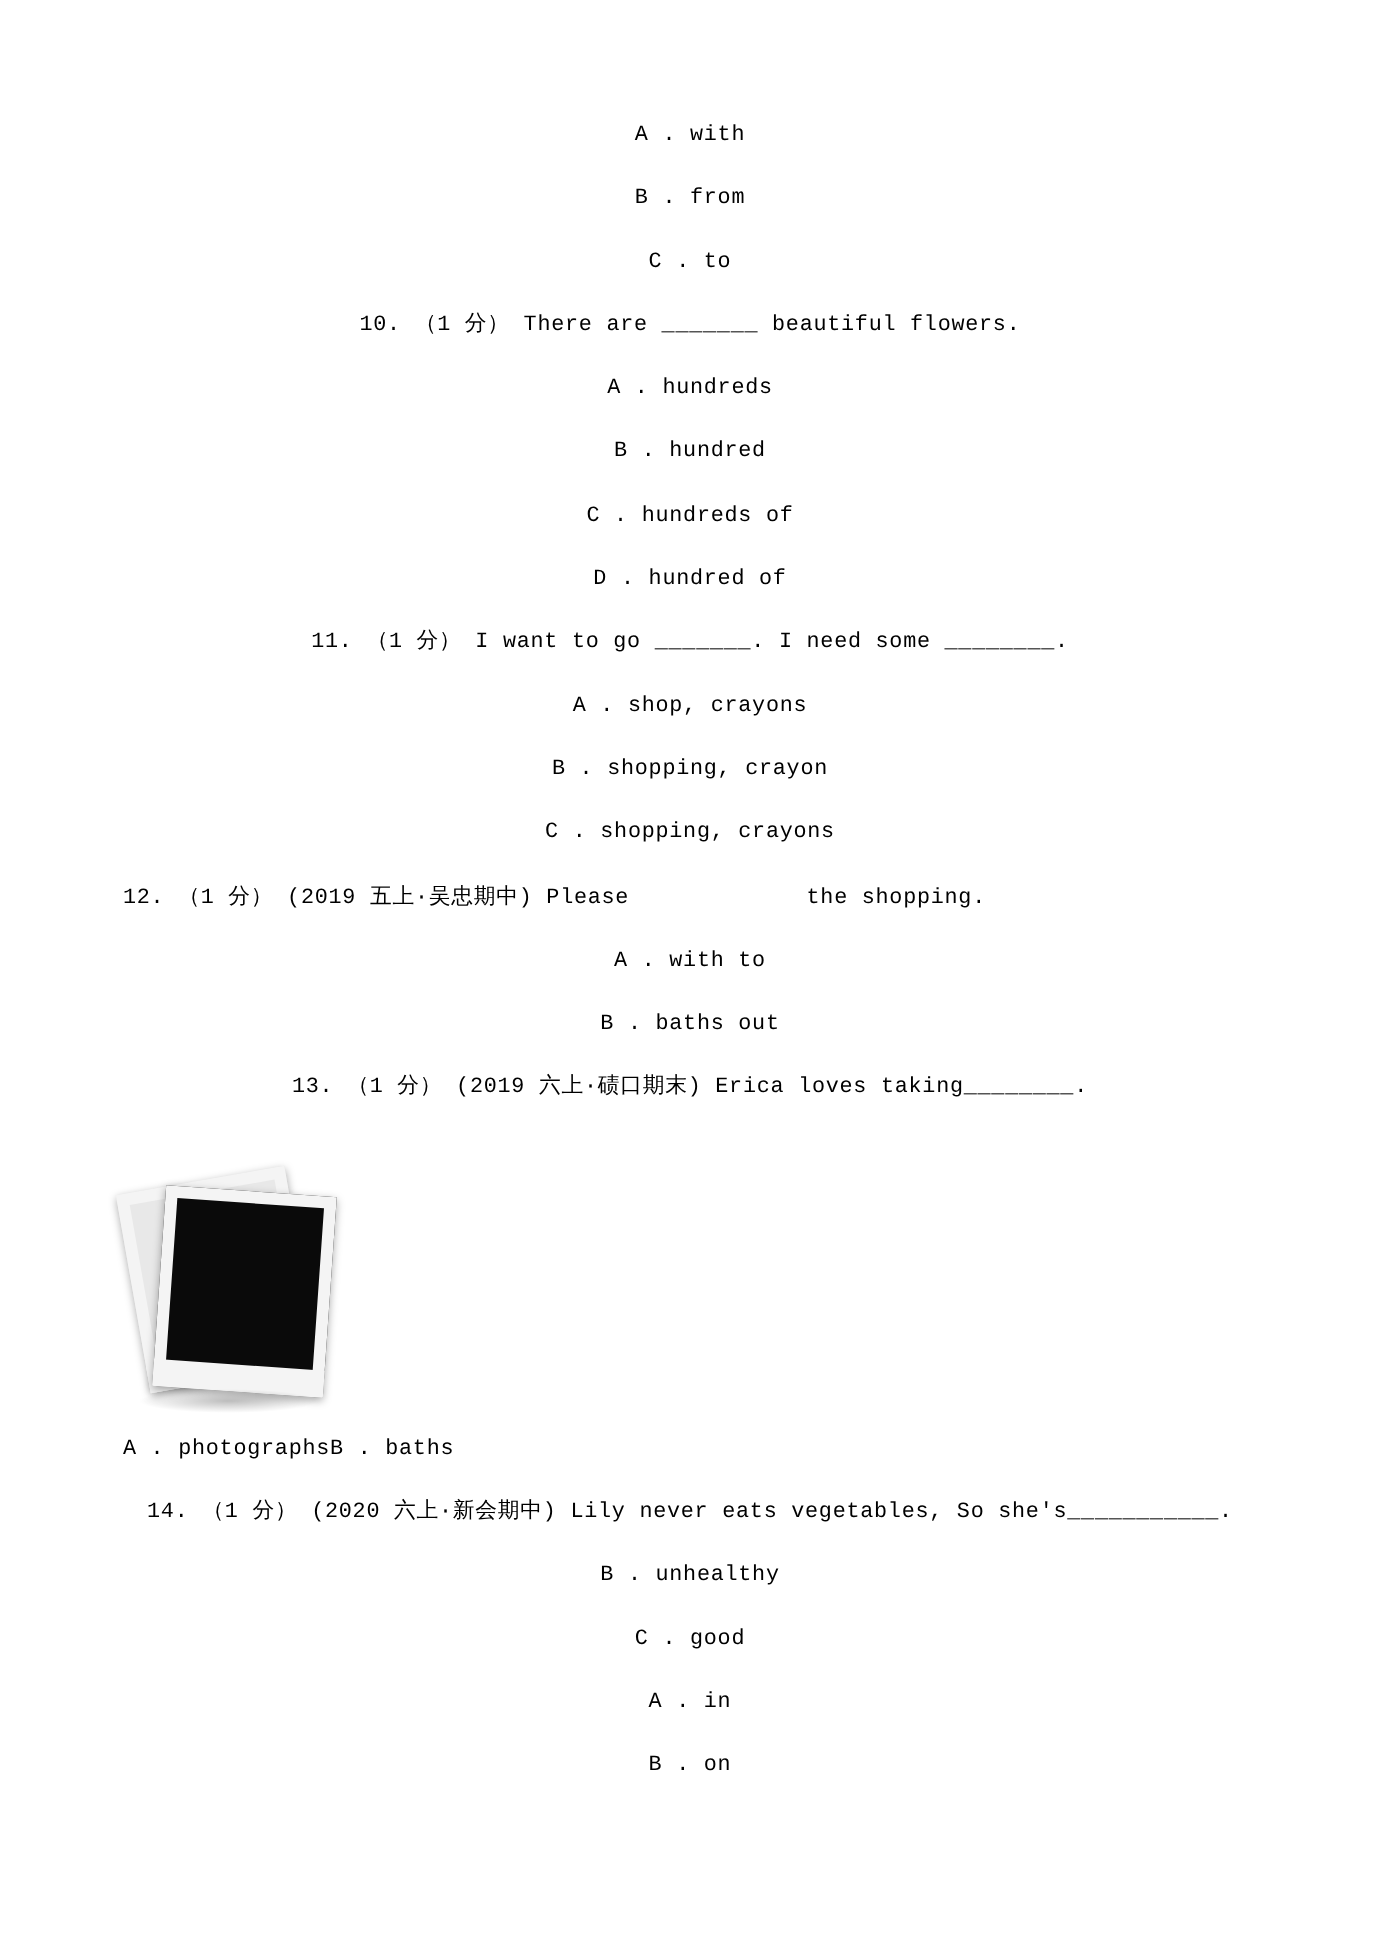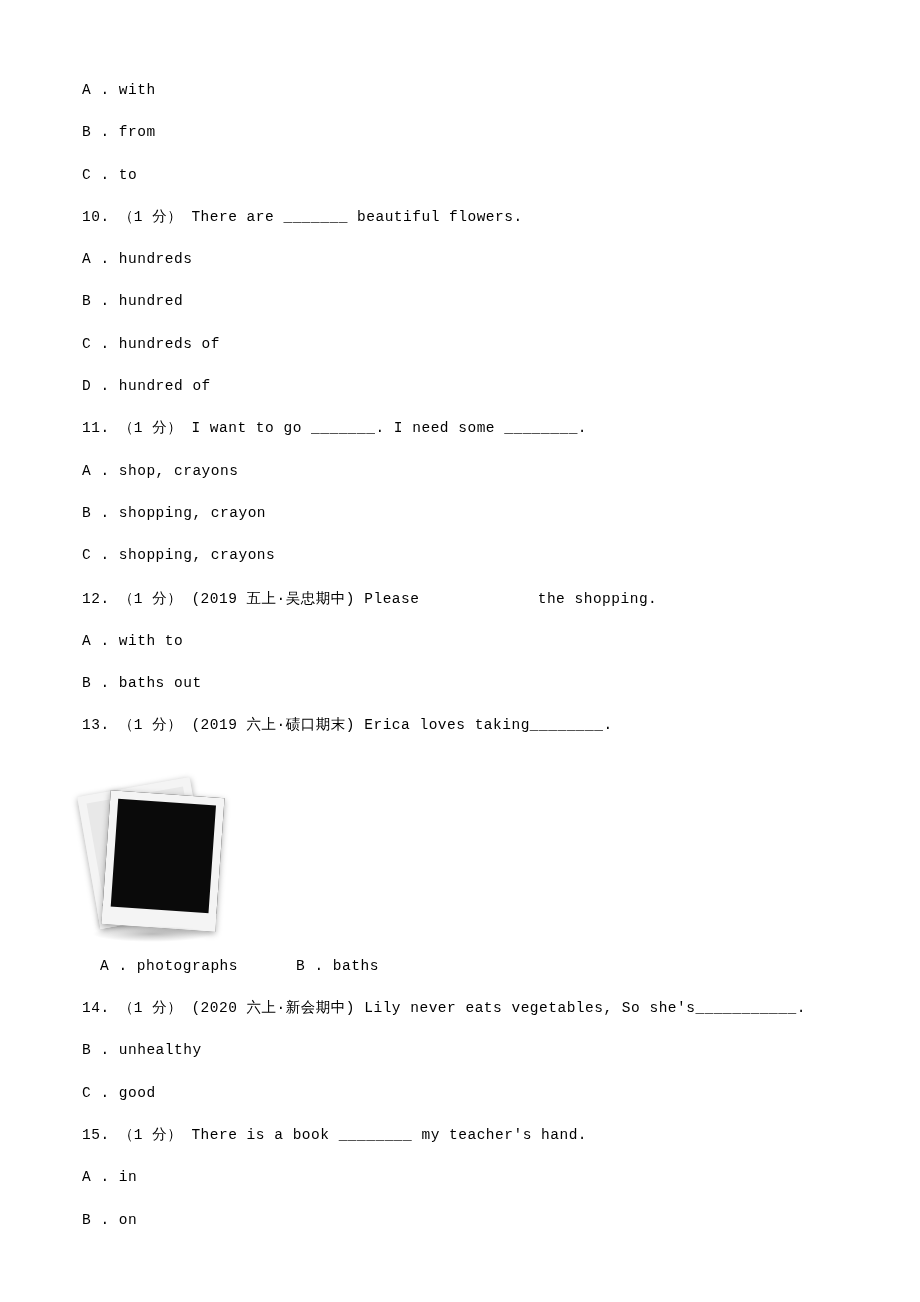--- a/index.html
+++ b/index.html
@@ -20,20 +20,21 @@
   .line {
     margin-bottom: 22px;
     letter-spacing: 0.5px;
   }
   .option {
     margin-bottom: 22px;
     letter-spacing: 0.5px;
   }
   .mono {
     font-family: "Courier New", "SimSun", monospace;
+    text-align: center;
   }
   .cn {
     font-family: Liberation Mono, monospace;
   }
   .image-box {
     width: 140px;
     height: 180px;
     position: relative;
     margin-bottom: 18px;
     margin-top: 0px;
@@ -69,22 +70,20 @@
   .shadow-ellipse {
     position:absolute;
     left: 10px;
     bottom: -4px;
     width: 120px;
     height: 16px;
     background: radial-gradient(ellipse at center, rgba(0,0,0,0.25) 0%, rgba(0,0,0,0) 70%);
   }
   .inline-opts {
     display:flex;
-    gap: 58px;
-    margin-left: 18px;
   }
   .blank-wide {
     display:inline-block;
     min-width:110px;
   }
 </style>
 </head>
 <body>
 
 <div class="page">
@@ -126,17 +125,16 @@
 
   <div class="option inline-opts">
     <span class="mono">A . photographs</span>
     <span class="mono">B . baths</span>
   </div>
 
   <div class="line mono cn">14. （1 分） (2020 六上·新会期中) Lily never eats vegetables, So she's___________.</div>
   <div class="option mono">B . unhealthy</div>
   <div class="option mono">C . good</div>
 
-  <div class="line mono">15. （1 分） There is a book ________ my teacher's hand.</div>
   <div class="option mono">A . in</div>
   <div class="option mono">B . on</div>
 
 </div>
 
 </body></html>

